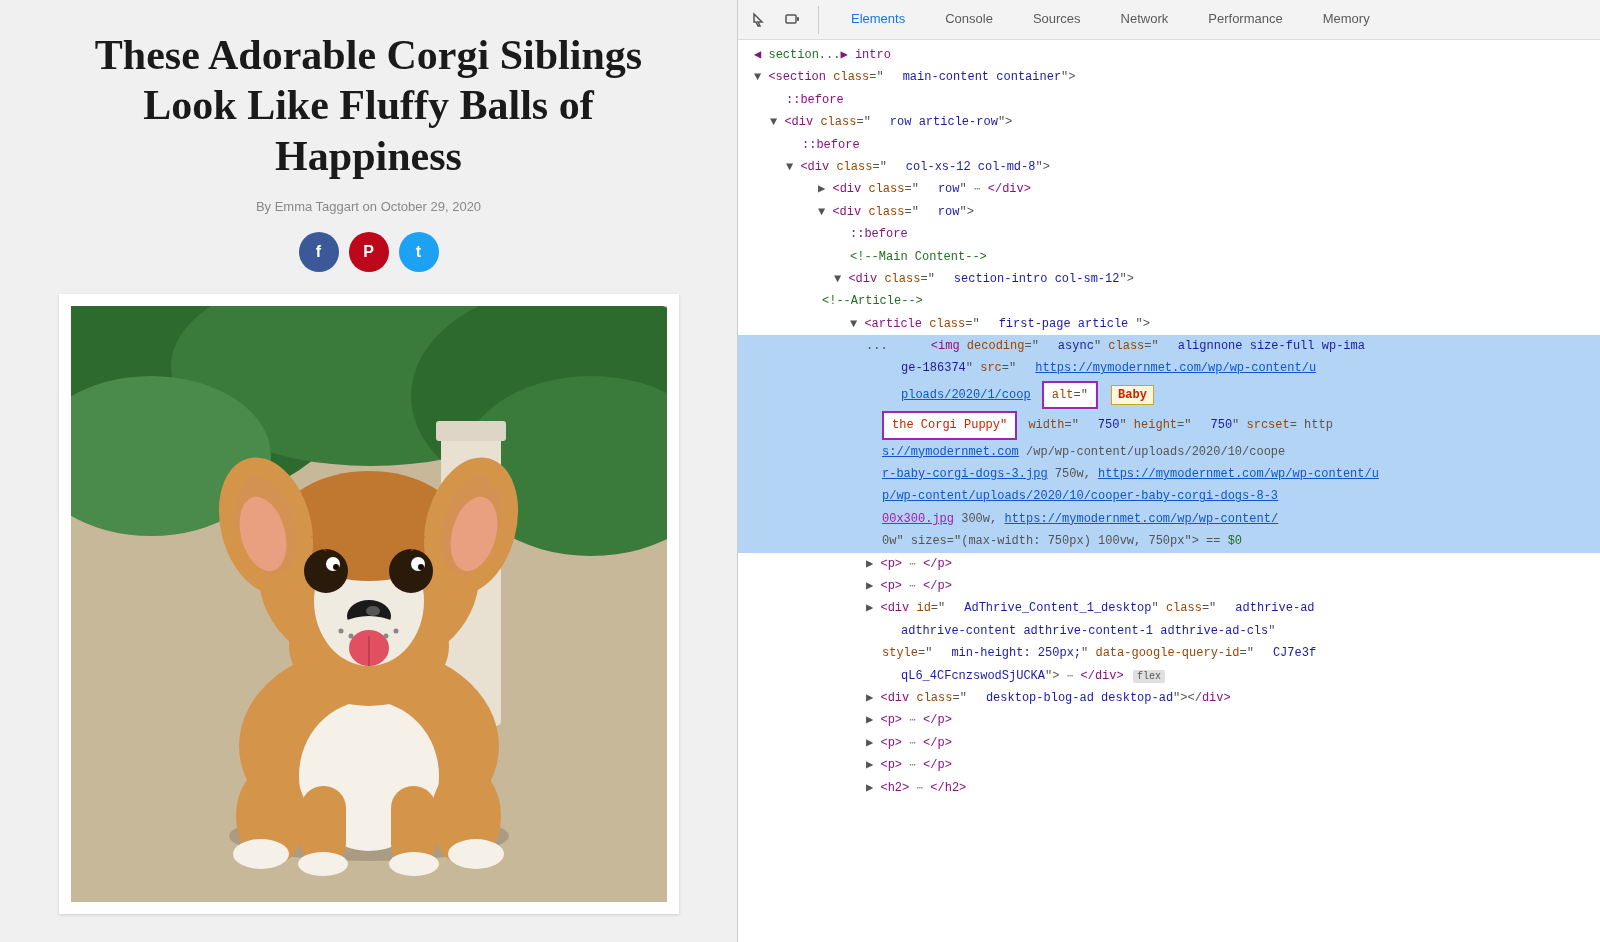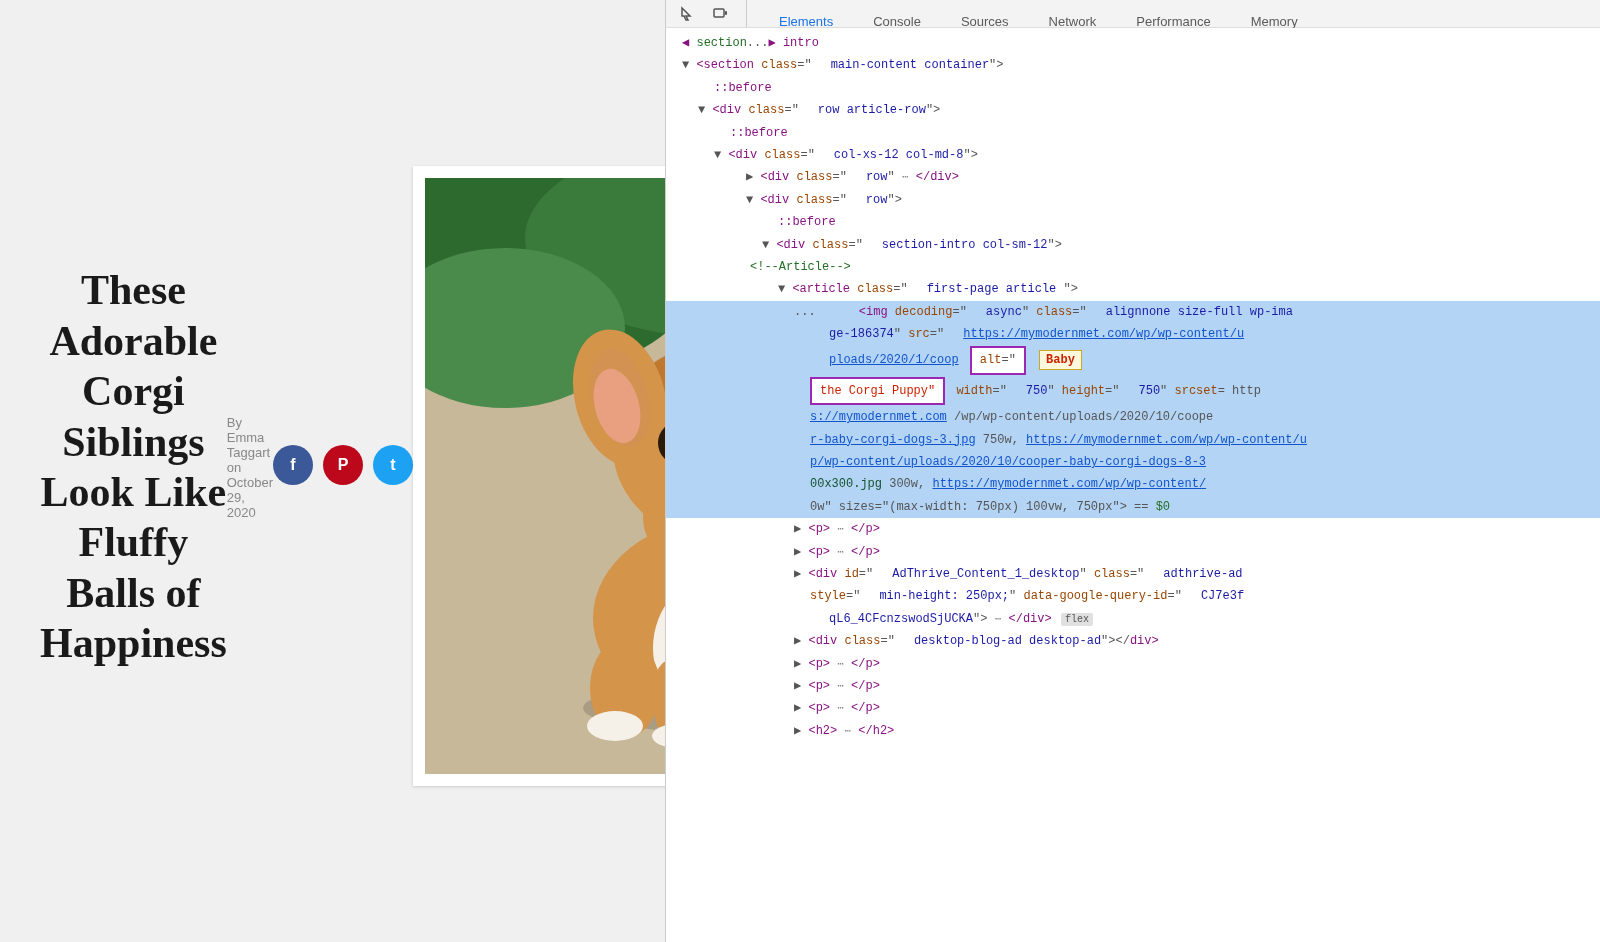--- a/index.html
+++ b/index.html
@@ -1,23 +1,23 @@
 <!DOCTYPE html>
 <html><head>
   <meta charset="utf-8">
   <style>
     * { margin: 0; padding: 0; box-sizing: border-box; }
     body { font-family: Arial, sans-serif; background: #f0f0f0; display: flex; width: 1600px; height: 942px; overflow: hidden; }
 
     
     #left-panel {
-      width: 665px;
+      width: 737px;
       background: #f0f0f0;
       display: flex;
-      flex-direction: row;
+      flex-direction: column;
       align-items: center;
       padding: 30px 40px 20px;
       overflow: hidden;
     }
 
     .article-title {
       font-family: Georgia, serif;
       font-size: 42px;
       font-weight: bold;
       text-align: center;
@@ -81,24 +81,25 @@
       flex: 1;
       background: #ffffff;
       display: flex;
       flex-direction: column;
       border-left: 1px solid #ccc;
       font-family: 'Courier New', monospace;
     }
 
     
     .devtools-toolbar {
-      height: 28px;
+      height: 40px;
       background: #f3f3f3;
       border-bottom: 1px solid #ddd;
       display: flex;
+      align-items: center;
       padding: 0 8px;
     }
 
     .devtools-icons {
       display: flex;
       gap: 4px;
       margin-right: 12px;
       border-right: 1px solid #ccc;
       padding-right: 12px;
     }
@@ -341,20 +342,21 @@
       </span>
 
       <span class="dom-line" style="padding-left: 80px;">
         <span class="triangle">▼</span>
         <span class="tag-bracket">&lt;</span><span class="tag-name">div</span>
         <span class="attr-name"> class</span><span style="color:#555">="</span><span class="attr-value">row</span><span style="color:#555">"&gt;</span>
       </span>
 
       <span class="dom-line" style="padding-left: 112px; color: #881280;">::before</span>
 
+      <span class="dom-line" style="padding-left: 112px; color: #236e25;">&lt;!--Main Content--&gt;</span>
 
       <span class="dom-line" style="padding-left: 96px;">
         <span class="triangle">▼</span>
         <span class="tag-bracket">&lt;</span><span class="tag-name">div</span>
         <span class="attr-name"> class</span><span style="color:#555">="</span><span class="attr-value">section-intro col-sm-12</span><span style="color:#555">"&gt;</span>
       </span>
 
       <span class="dom-line" style="padding-left: 84px; color: #236e25;">&lt;!--Article--&gt;</span>
 
       <span class="dom-line" style="padding-left: 112px;">
@@ -403,21 +405,21 @@
         <span style="color:#1155cc; text-decoration:underline;">r-baby-corgi-dogs-3.jpg</span>
         <span style="color:#555"> 750w, </span>
         <span style="color:#1155cc; text-decoration:underline;">https://mymodernmet.com/wp/wp-content/u</span>
       </span>
 
       <span class="dom-line highlighted" style="padding-left: 144px;">
         <span style="color:#1155cc; text-decoration:underline;">p/wp-content/uploads/2020/10/cooper-baby-corgi-dogs-8-3</span>
       </span>
 
       <span class="dom-line highlighted" style="padding-left: 144px;">
-        <span style="color:#14532d; ">00x300.jpg</span>
+        <span style="color:#a21caf; text-decoration:underline;">00x300.jpg</span>
         <span style="color:#555"> 300w, </span>
         <span style="color:#1155cc; text-decoration:underline;">https://mymodernmet.com/wp/wp-content/</span>
       </span>
 
 
       <span class="dom-line highlighted" style="padding-left: 144px;">
         <span style="color:#555">0w" sizes="(max-width: 750px) 100vw, 750px"&gt;</span>
         <span style="color:#555"> == </span>
         <span class="dollar-sign">$0</span>
       </span>
@@ -436,20 +438,23 @@
         <span class="tag-bracket">&lt;/</span><span class="tag-name">p</span><span class="tag-bracket">&gt;</span>
       </span>
 
       <span class="dom-line" style="padding-left: 128px;">
         <span class="triangle">▶</span>
         <span class="tag-bracket">&lt;</span><span class="tag-name">div</span>
         <span class="attr-name"> id</span><span style="color:#555">="</span><span class="attr-value">AdThrive_Content_1_desktop</span><span style="color:#555">"</span>
         <span class="attr-name"> class</span><span style="color:#555">="</span><span class="attr-value">adthrive-ad</span>
       </span>
 
+      <span class="dom-line" style="padding-left: 144px;">
+        <span class="attr-value">adthrive-content adthrive-content-1 adthrive-ad-cls</span><span style="color:#555">"</span>
+      </span>
 
       <span class="dom-line" style="padding-left: 144px;">
         <span class="attr-name"> style</span><span style="color:#555">="</span><span class="attr-value">min-height: 250px;</span><span style="color:#555">"</span>
         <span class="attr-name"> data-google-query-id</span><span style="color:#555">="</span><span class="attr-value">CJ7e3f</span>
       </span>
 
       <span class="dom-line" style="padding-left: 144px;">
         <span class="attr-value">qL6_4CFcnzswodSjUCKA</span><span style="color:#555">"&gt;</span>
         <span class="ellipsis">⋯</span>
         <span class="tag-bracket">&lt;/</span><span class="tag-name">div</span><span class="tag-bracket">&gt;</span>

